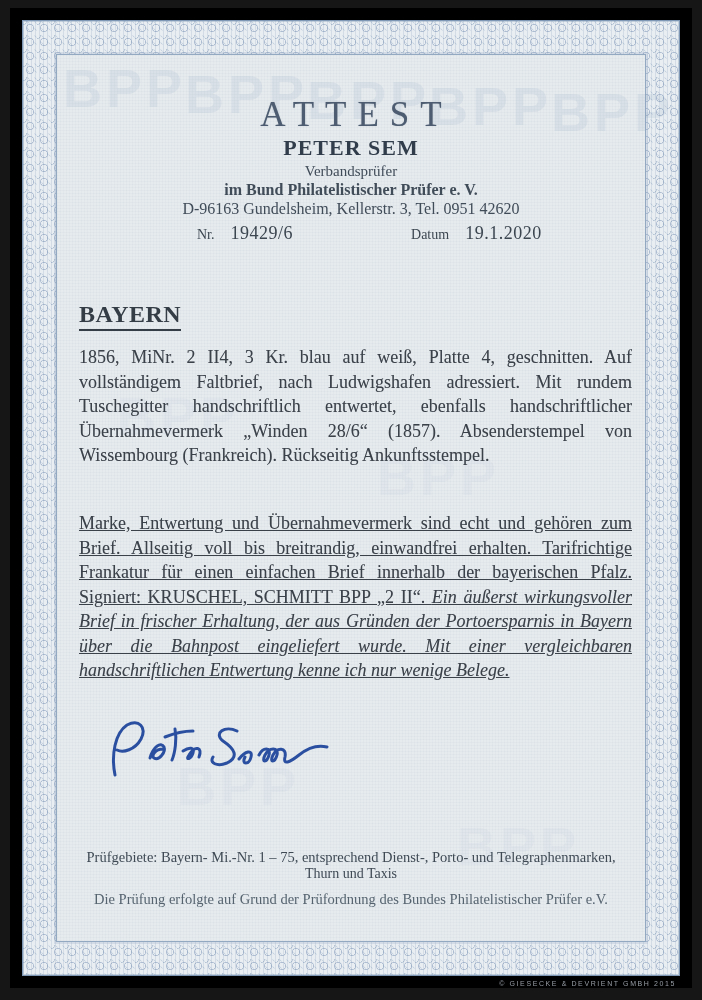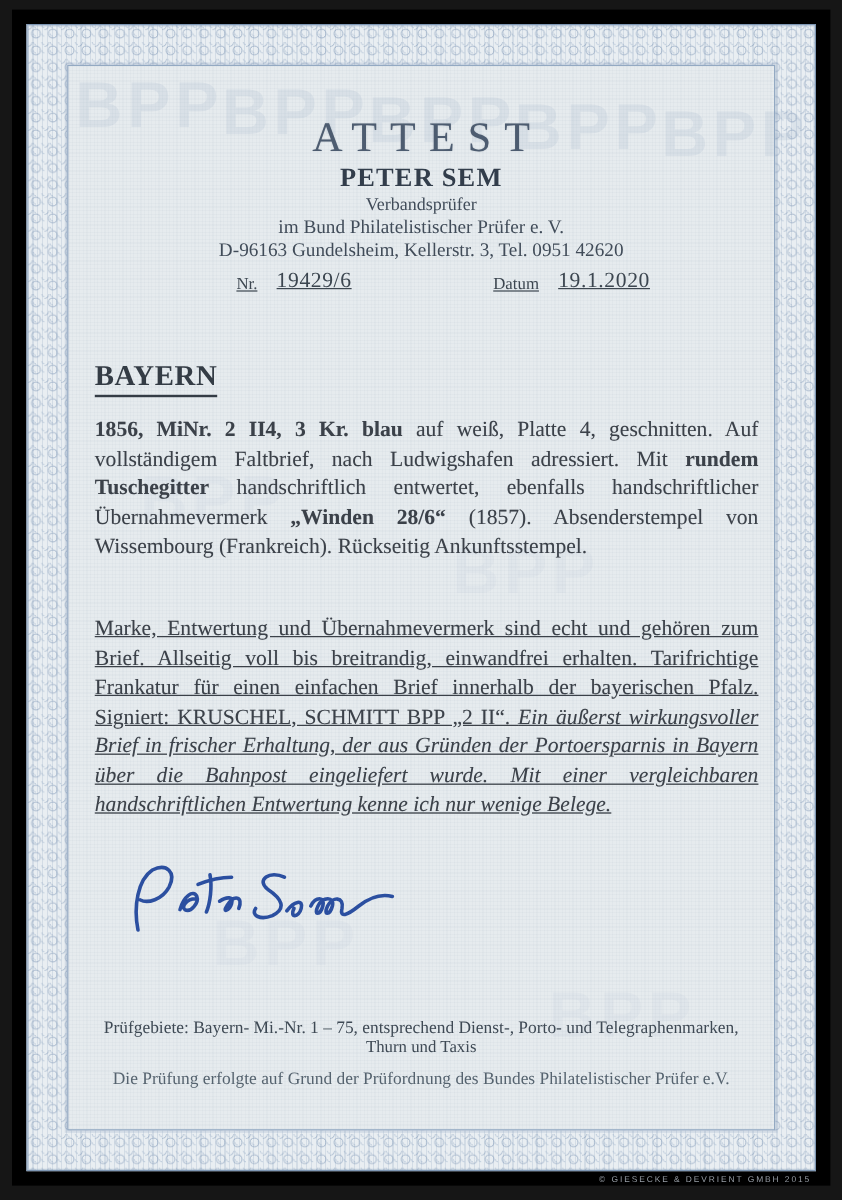--- a/index.html
+++ b/index.html
@@ -41,40 +41,40 @@
     color:rgba(128,154,184,.13);pointer-events:none;font-family:"Liberation Sans",sans-serif;
   }
   .wm.f{color:rgba(128,154,184,.06);}
   .header{position:absolute;left:0;right:0;top:40px;text-align:center;color:#3d4856;}
   .title{
     font-size:35px;letter-spacing:11px;padding-left:11px;color:#4d5c70;
     text-shadow:0 0 1px rgba(77,92,112,.35);
   }
   .examiner{font-size:22px;font-weight:bold;margin-top:0;color:#323d4b;letter-spacing:1px;}
   .role{font-size:15px;margin-top:2px;color:#414c59;}
-  .assoc{font-size:16px;margin-top:1px;color:#414c59;}
+  .assoc{font-size:16px;margin-top:1px;color:#414c59;font-weight:bold;}
   .addr{font-size:16px;margin-top:1px;color:#414c59;}
   .numrow{
     position:absolute;top:172px;left:140px;right:40px;
-    display:flex;align-items:center;color:#3c4650;text-decoration:underline;
+    display:flex;align-items:flex-start;color:#3c4650;
   }
   .numrow .lbl{font-size:14px;}
   .numrow .val{font-size:18px;position:relative;top:-4px;margin-left:16px;letter-spacing:.5px;}
   .numrow .spacer{width:118px;}
   .section-heading{
     position:absolute;left:22px;top:246px;
     font-size:24px;font-weight:bold;letter-spacing:.5px;color:#343c45;
     border-bottom:2px solid #343c45;padding-bottom:1px;
   }
   .para{
     position:absolute;left:22px;width:553px;
     font-size:18px;line-height:24.5px;text-align:justify;color:#3b4149;
     text-shadow:0 0 .6px rgba(59,65,73,.25);
   }
-  .para .b{font-weight:bold;}
+  .para .b{font-weight:normal;}
   .para .i{font-style:italic;}
   .para1{top:290px;}
   .para2{top:456px;text-decoration:underline;}
   .signature{position:absolute;left:30px;top:648px;width:290px;height:90px;}
   .footer{position:absolute;left:20px;right:20px;top:792px;text-align:center;color:#3e4954;}
   .foot1{font-size:14px;}
   .foot2{font-size:14.5px;margin-top:2px;}
   .foot3{font-size:14px;text-align:center;}
   .foot4{font-size:14.5px;margin-top:9px;color:#55636f;}
   .imprint{

